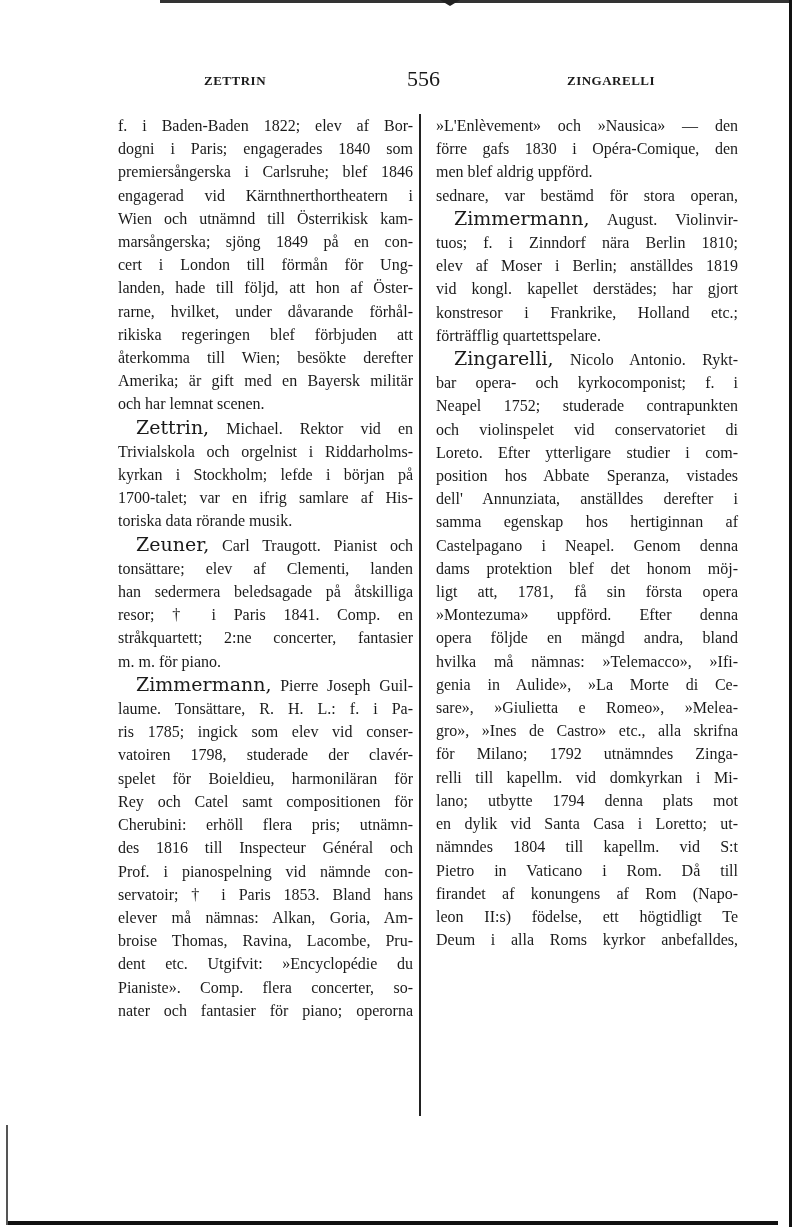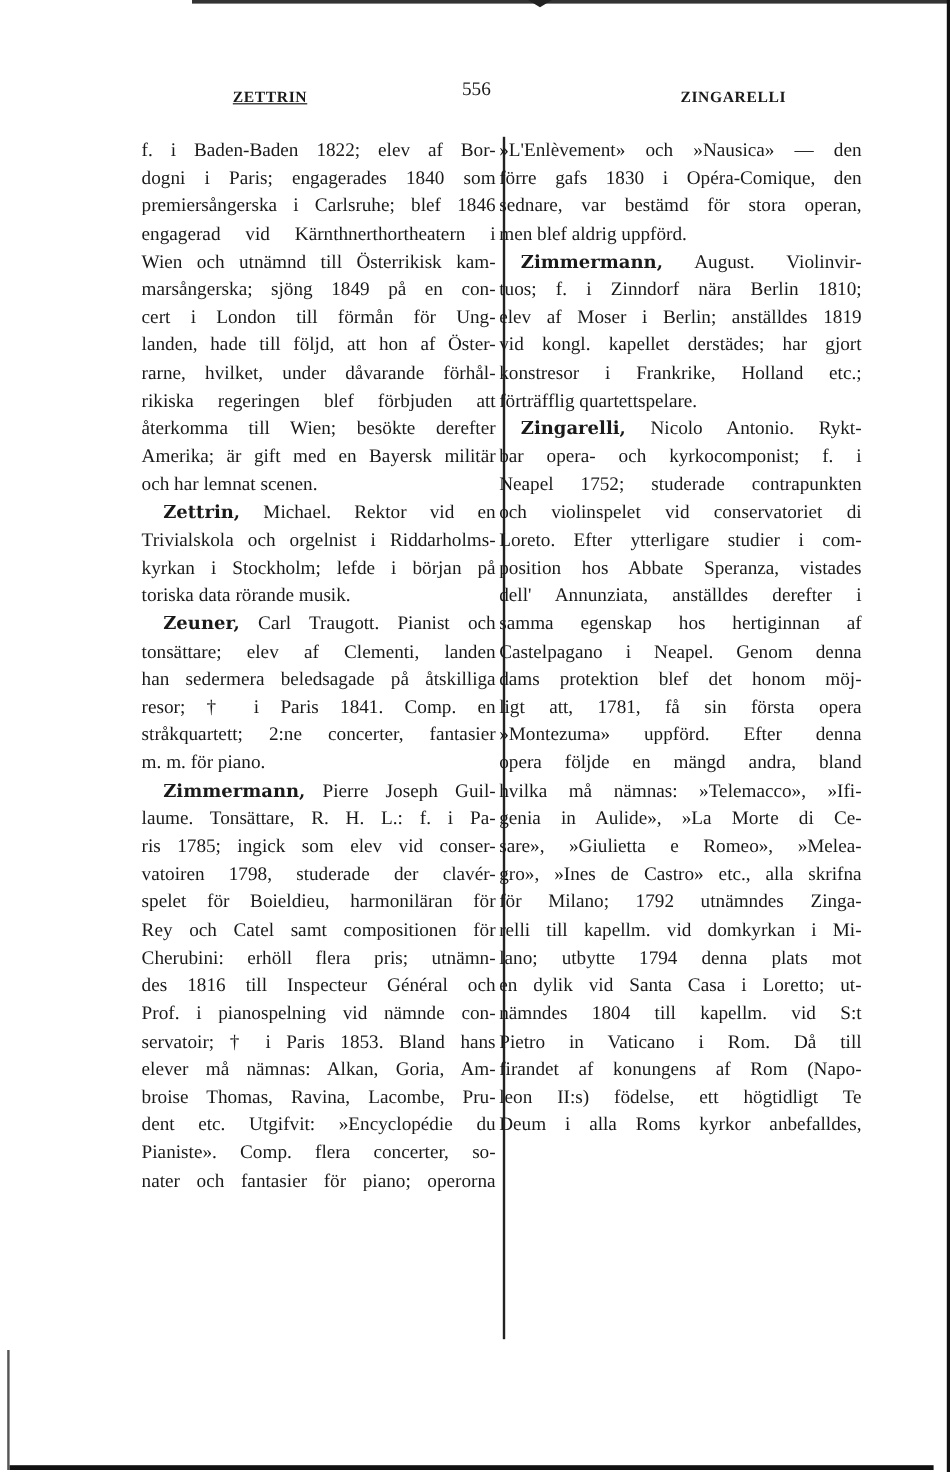--- a/index.html
+++ b/index.html
@@ -3,31 +3,31 @@
 <meta charset="utf-8">
 <style>
   html, body { margin:0; padding:0; background:#fff; }
   body { width:792px; height:1227px; position:relative; overflow:hidden; font-family:"Liberation Serif","DejaVu Serif",serif; color:#1a1a1a; }
   .top-rule { position:absolute; left:160px; top:0; width:630px; height:3px; background:#333; }
   .top-rule::after { content:""; position:absolute; left:280px; top:0; width:0; height:0; border-left:10px solid transparent; border-right:10px solid transparent; border-top:6px solid #222; }
   .right-edge { position:absolute; right:0; top:0; width:3px; height:1227px; background:#111; }
   .left-edge { position:absolute; left:6px; top:1125px; width:2px; height:100px; background:#555; }
   .bottom-rule { position:absolute; left:8px; bottom:2px; width:770px; height:4px; background:#111; }
   .header { position:absolute; top:66px; left:0; width:792px; height:30px; }
-  .h-left { position:absolute; left:194px; top:7px; font-size:13px; font-weight:bold; letter-spacing:0.5px;text-decoration:underline; }
-  .h-page { position:absolute; left:385px; top:0; font-size:16px; }
+  .h-left { position:absolute; left:204px; top:7px; font-size:13px; font-weight:bold; letter-spacing:0.5px; }
+  .h-page { position:absolute; left:407px; top:0; font-size:22px; }
   .h-right { position:absolute; left:528px; top:7px; font-size:13px; font-weight:bold; letter-spacing:0.5px;margin-left:39px; }
   .col { position:absolute; top:114px; width:295px; font-size:16px; line-height:23.2px; text-align:justify; }
   .col-left { left:118px; }
-  .col-right { left:416px; width:302px; }
+  .col-right { left:436px; width:302px; }
   .divider { position:absolute; left:419px; top:114px; width:1.5px; height:1002px; background:#222; }
   .line { display:block; white-space:nowrap; text-align-last:justify; }
   .line.last { text-align-last:left; }
   .indent { padding-left:18px; }
-  .hw { font-weight:bold; font-family:"DejaVu Serif",serif; font-size:15px; }
+  .hw { font-weight:normal; font-family:"DejaVu Serif",serif; font-size:19px; }
   .it { font-style:italic; font-weight:bold; }
 </style>
 </head>
 <body>
 
 <div class="top-rule"></div>
 <div class="right-edge"></div>
 <div class="left-edge"></div>
 <div class="bottom-rule"></div>
 
@@ -51,20 +51,21 @@
     <span class="line">rikiska regeringen blef förbjuden att</span>
     <span class="line">återkomma till Wien; besökte derefter</span>
     <span class="line">Amerika; är gift med en Bayersk militär</span>
     <span class="line last">och har lemnat scenen.</span>
   </div>
 
   <div>
     <span class="line indent"><span class="hw">Zettrin,</span> <span>Michael. Rektor vid en</span></span>
     <span class="line">Trivialskola och orgelnist i Riddarholms-</span>
     <span class="line">kyrkan i Stockholm; lefde i början på</span>
+    <span class="line">1700-talet; var en ifrig samlare af His-</span>
     <span class="line last">toriska data rörande musik.</span>
   </div>
 
   <div>
     <span class="line indent"><span class="hw">Zeuner,</span> <span>Carl Traugott. Pianist och</span></span>
     <span class="line">tonsättare; elev af Clementi, landen</span>
     <span class="line">han sedermera beledsagade på åtskilliga</span>
     <span class="line">resor; † i Paris 1841. Comp. en</span>
     <span class="line">stråkquartett; 2:ne concerter, fantasier</span>
     <span class="line last">m. m. för piano.</span>
@@ -88,22 +89,22 @@
     <span class="line">nater och fantasier för piano; operorna</span>
   </div>
 </div>
 
 <div class="divider"></div>
 
 <div class="col col-right">
   <div>
     <span class="line">»L'Enlèvement» och »Nausica» — den</span>
     <span class="line">förre gafs 1830 i Opéra-Comique, den</span>
+    <span class="line last">men blef aldrig uppförd.</span>
     <span class="line">sednare, var bestämd för stora operan,</span>
-    <span class="line last">men blef aldrig uppförd.</span>
   </div>
 
   <div>
     <span class="line indent"><span class="hw">Zimmermann,</span> <span>August. Violinvir-</span></span>
     <span class="line">tuos; f. i Zinndorf nära Berlin 1810;</span>
     <span class="line">elev af Moser i Berlin; anställdes 1819</span>
     <span class="line">vid kongl. kapellet derstädes; har gjort</span>
     <span class="line">konstresor i Frankrike, Holland etc.;</span>
     <span class="line last">förträfflig quartettspelare.</span>
   </div>

